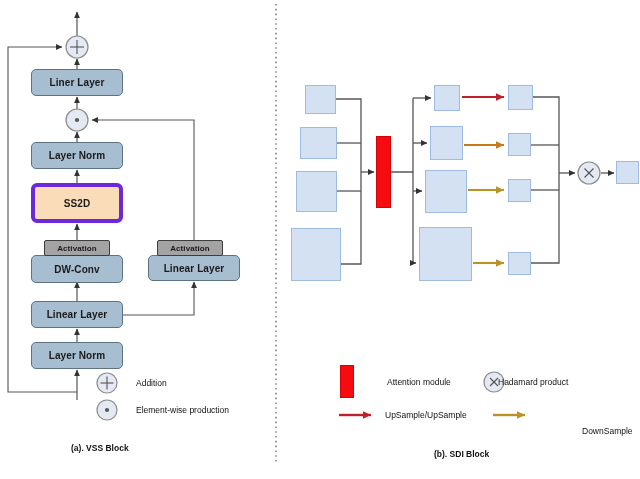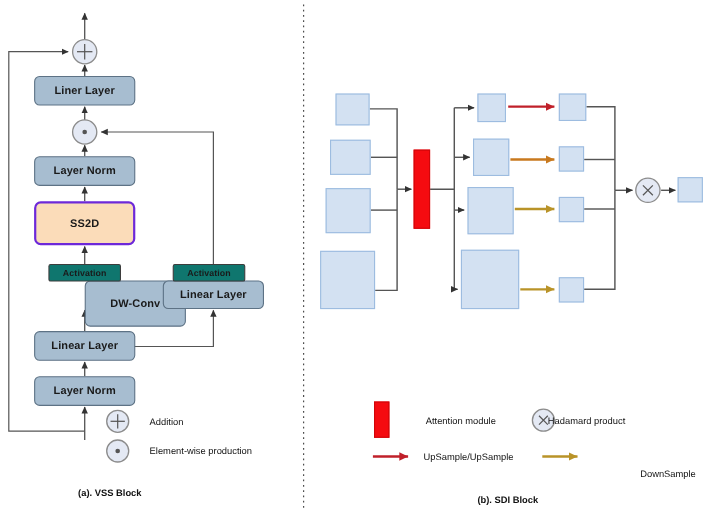--- a/index.html
+++ b/index.html
@@ -38,25 +38,25 @@
     letter-spacing: 0.1px;
     white-space: nowrap;
   }
   .node-blue {
     background: #a7bdd0;
     border: 1px solid #5d7285;
     border-radius: 5px;
   }
   .node-orange {
     background: #fbdcb9;
-    border: 2px solid #6d28d9;
+    border: 4px solid #6d28d9;
     border-radius: 6px;
   }
   .node-white {
-    background: #0f766e;
+    background: #a3a3a3;
     border: 1px solid #3d3d3d;
     border-radius: 2px;
     font-size: 8px;
     z-index: 5;
   }
   
   .lbl {
     position: absolute;
     font-size: 8.5px;
     font-weight: normal;
@@ -220,21 +220,21 @@
   </svg>
 
   <div class="node node-blue" style="left:31px; top:69px; width:92px; height:27px;">Liner Layer</div>
 
   <div class="node node-blue" style="left:31px; top:142px; width:92px; height:27px;">Layer Norm</div>
 
   <div class="node node-orange" style="left:31px; top:183px; width:92px; height:40px;">SS2D</div>
 
   <div class="node node-white" style="left:44px; top:240px; width:66px; height:16px;">Activation</div>
 
-  <div class="node node-blue" style="left:31px; top:255px; width:92px; height:42px;margin-left:46px;">DW-Conv</div>
+  <div class="node node-blue" style="left:31px; top:255px; width:92px; height:28px;">DW-Conv</div>
 
   <div class="node node-white" style="left:157px; top:240px; width:66px; height:16px;">Activation</div>
 
   <div class="node node-blue" style="left:148px; top:255px; width:92px; height:26px;">Linear Layer</div>
 
   <div class="node node-blue" style="left:31px; top:301px; width:92px; height:27px;">Linear Layer</div>
 
   <div class="node node-blue" style="left:31px; top:342px; width:92px; height:27px;">Layer Norm</div>
 
   <div class="lbl" style="left:136px; top:378px;">Addition</div>

